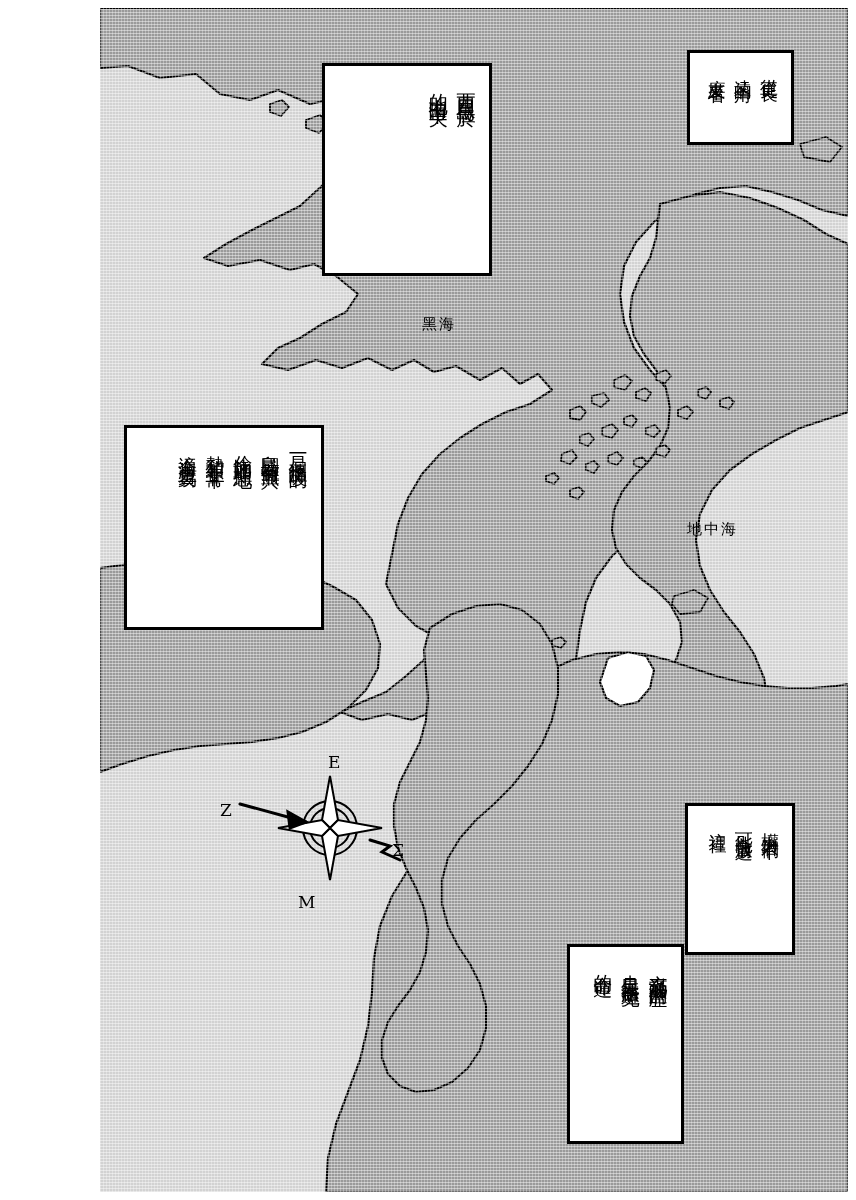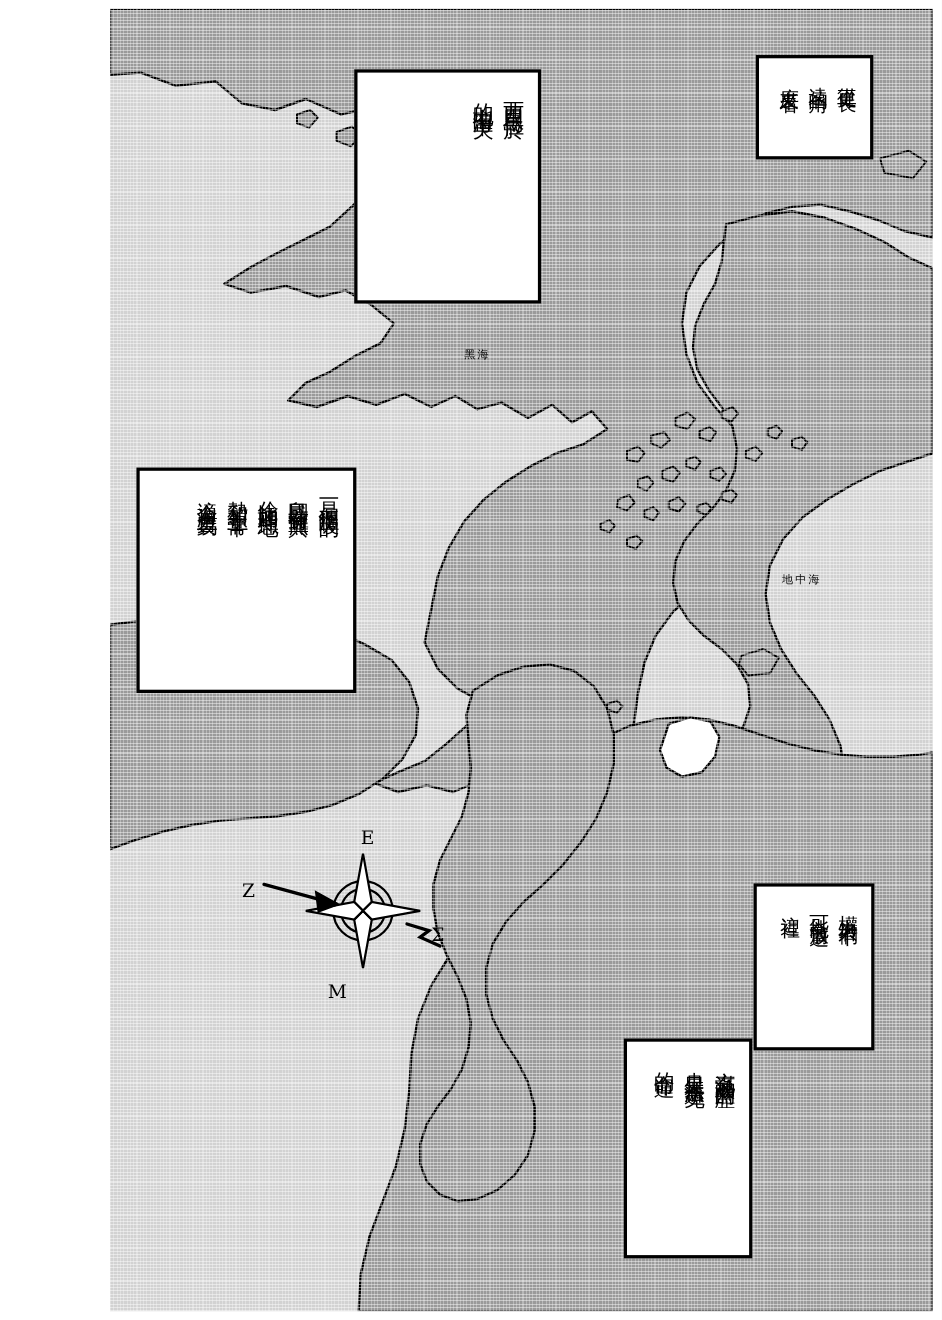--- a/index.html
+++ b/index.html
@@ -44,21 +44,21 @@
     position: absolute;
     left: 0; top: 0;
     z-index: 1;
   }
 
   
   .map-label {
     position: absolute;
     z-index: 4;
     font-family: "DejaVu Sans", "Liberation Sans", sans-serif;
-    font-size: 10px;
+    font-size: 15px;
     letter-spacing: 2px;
     color: #000;
     white-space: nowrap;
   }
 
   
   #compass {
     position: absolute;
     z-index: 4;
     left: 120px;
@@ -206,21 +206,21 @@
           <path d="M 574,588 l 20,-6 14,8 -8,14 -20,2 -8,-10 z"></path>
           <path d="M 452,632 l 9,-3 5,5 -5,6 -9,-3 z"></path>
           <path d="M 206,112 l 14,-5 8,8 -9,10 -13,-5 z"></path>
           <path d="M 170,96 l 12,-4 7,7 -8,9 -11,-4 z"></path>
           <path d="M 700,136 l 26,-7 16,10 -12,15 -26,-5 z"></path>
         </g>
       </g>
     </svg>
 
     <div class="map-label" style="left:322px; top:307px;">黑海</div>
-    <div class="map-label" style="left:611px; top:512px;">地中海</div>
+    <div class="map-label" style="left:587px; top:512px;">地中海</div>
 
     <div id="compass">
       <svg width="220" height="190" viewBox="0 0 220 190" xmlns="http://www.w3.org/2000/svg">
         <g stroke="#000" stroke-width="2" fill="none">
           <circle cx="110" cy="80" r="27"></circle>
           <circle cx="110" cy="80" r="20"></circle>
         </g>
         <g stroke="#000" stroke-width="2" fill="#fff">
 
           <path d="M110,28 L118,72 L110,80 L102,72 Z" fill="#fff"></path>

